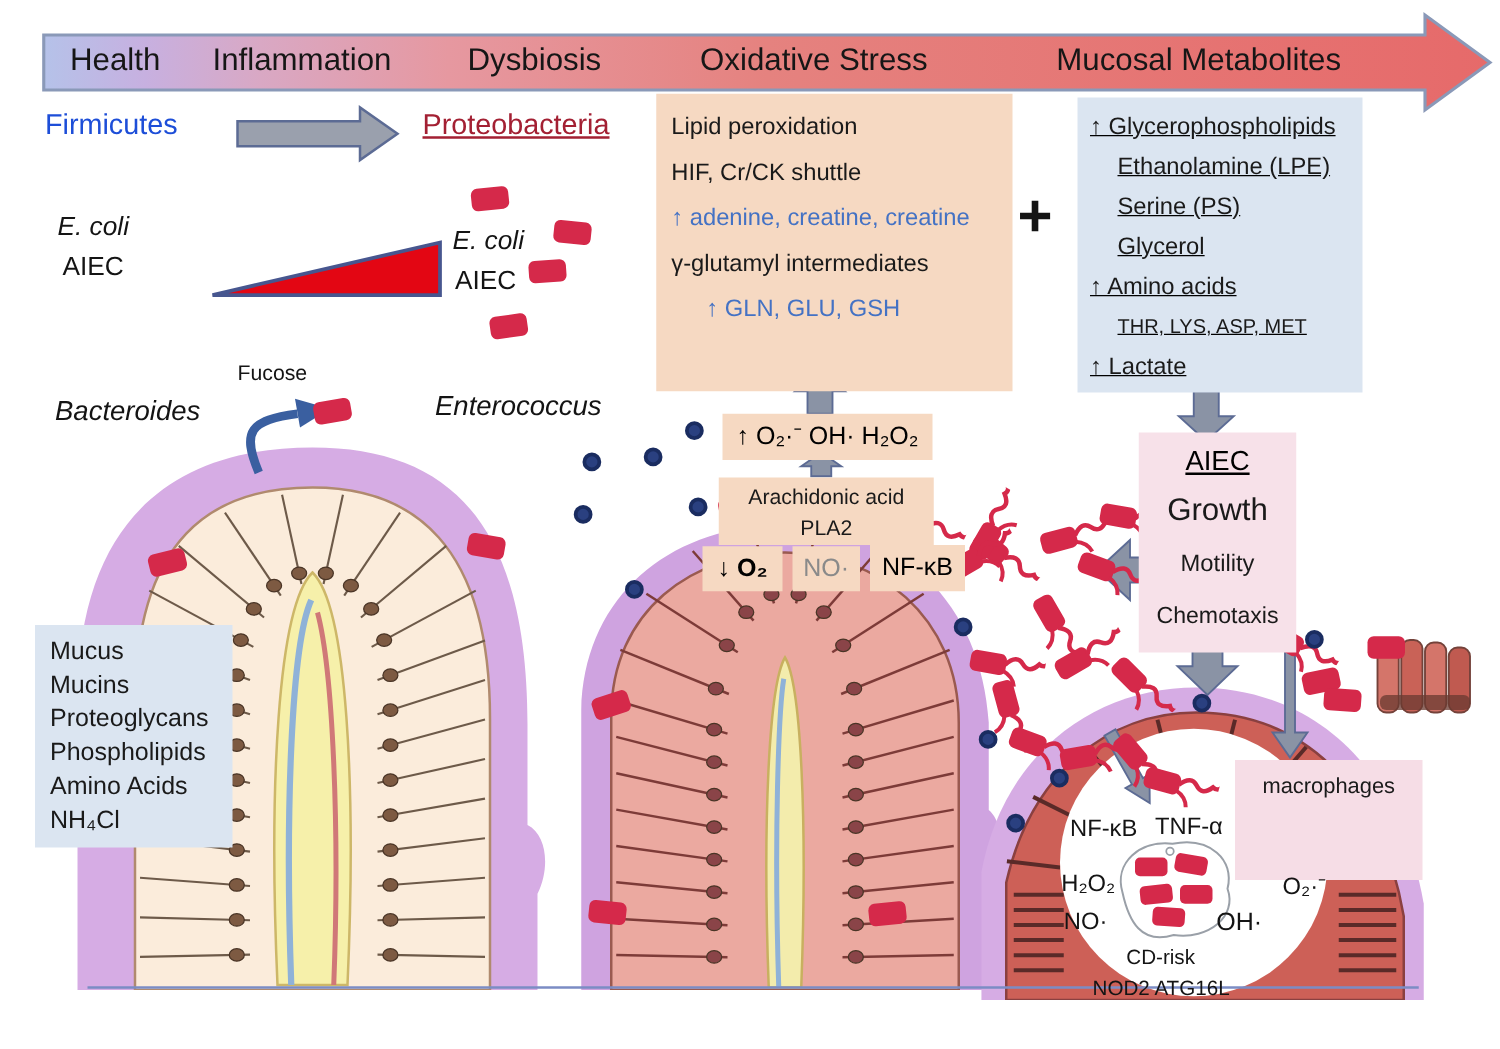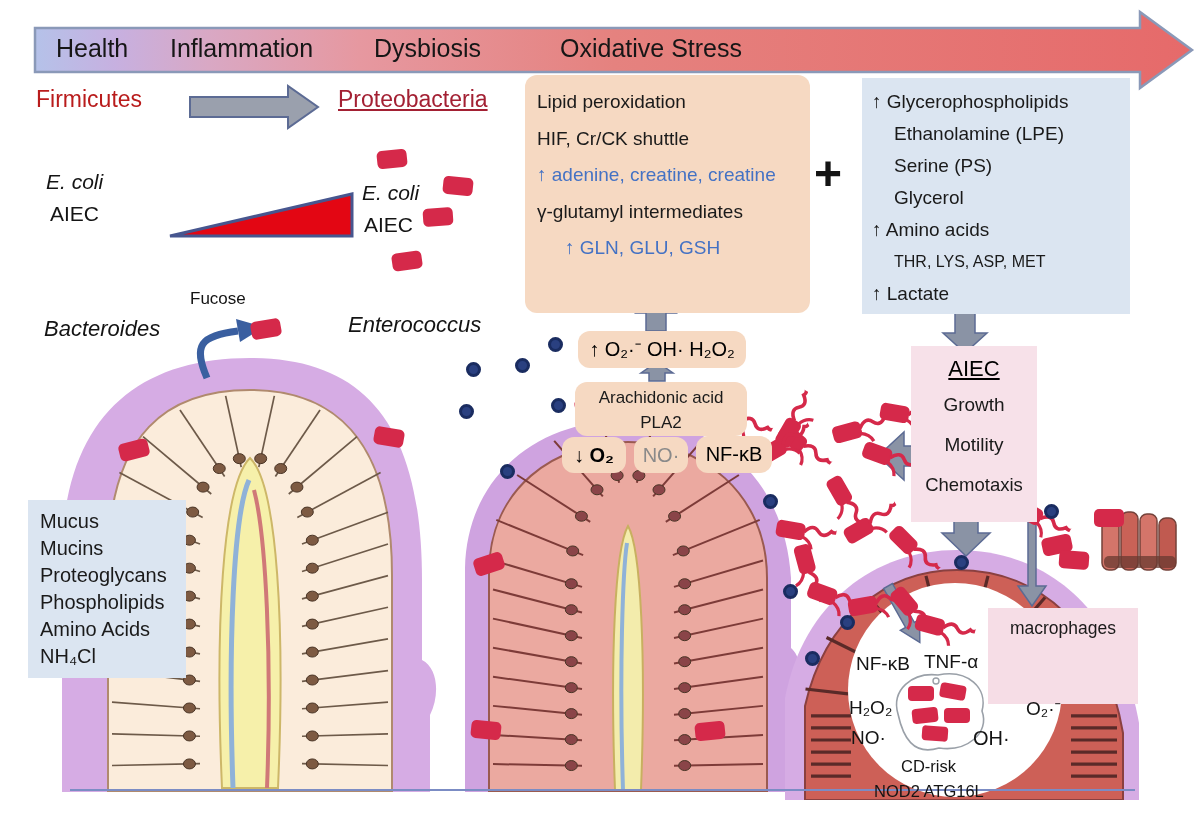--- a/index.html
+++ b/index.html
@@ -4,21 +4,21 @@
 <style>
   html,body{margin:0;padding:0;background:#fff;}
   #canvas{position:relative;width:1200px;height:839px;background:#fff;overflow:hidden;
           font-family:"Liberation Sans",sans-serif;}
   svg{display:block;}
   .abs{position:absolute;}
   .lbl{position:absolute;white-space:nowrap;color:#141414;z-index:6;}
   .ital{font-style:italic;}
   .stage{font-size:25px;font-weight:500;color:#161616;z-index:6;position:absolute;top:34px;}
   .box{position:absolute;z-index:5;box-sizing:border-box;}
-  .peach{background:#f6d9c2;border-radius:12px;}
+  .peach{background:#f6d9c2;}
   .lblue{background:#dbe5f1;}
   .pinkbg{background:#f7e1e9;}
   .pinkbg2{background:#f6dde6;}
   .line{white-space:nowrap;}
   .blu{color:#4472c4;}
   .blk{color:#1a1a1a;}
   .ctr{text-align:center;}
   .bact{position:absolute;background:#d5294a;border-radius:5px;z-index:4;}
   .coccus{position:absolute;width:15px;height:15px;border-radius:50%;
           background:#2a4080;border:3px solid #1a2c60;box-sizing:border-box;z-index:4;}
@@ -222,41 +222,42 @@
     <polygon points="954,519 978,519 978,533 990,533 966,556 942,533 954,533" fill="#8a93a5" stroke="#5c6b94" stroke-width="1.5"></polygon>
     <polygon points="1028,474 1036,474 1036,586 1046,586 1032,606 1018,586 1028,586" fill="#8a93a5" stroke="#5c6b94" stroke-width="1.5"></polygon>
     <polygon points="892.4,583.5 914.4,622.5 919.6,619.6 919.8,642.4 900.4,630.4 905.6,627.5 883.6,588.5" fill="#8a93a5" stroke="#5c6b94" stroke-width="1.5"></polygon>
     <line x1="70" y1="790" x2="1135" y2="790" stroke="#7b8cc4" stroke-width="2"></line>
   </svg>
 
   <span class="stage" style="left:56px;">Health</span>
   <span class="stage" style="left:170px;">Inflammation</span>
   <span class="stage" style="left:374px;">Dysbiosis</span>
   <span class="stage" style="left:560px;">Oxidative Stress</span>
-
-  <span class="lbl" style="left:36px;top:86px;font-size:23px;color:#b91c1c;">Firmicutes</span>
+  <span class="stage" style="left:845px;">Mucosal Metabolites</span>
+
+  <span class="lbl" style="left:36px;top:86px;font-size:23px;color:#1d4ed8;">Firmicutes</span>
   <span class="lbl" style="left:338px;top:86px;font-size:23px;color:#a32033;text-decoration:underline;">Proteobacteria</span>
   <span class="lbl ital" style="left:46px;top:170px;font-size:21px;">E. coli</span>
   <span class="lbl" style="left:50px;top:202px;font-size:21px;">AIEC</span>
   <span class="lbl ital" style="left:362px;top:181px;font-size:21px;">E. coli</span>
   <span class="lbl" style="left:364px;top:213px;font-size:21px;">AIEC</span>
   <span class="lbl ital" style="left:44px;top:316px;font-size:22px;">Bacteroides</span>
   <span class="lbl" style="left:190px;top:289px;font-size:17px;">Fucose</span>
   <span class="lbl ital" style="left:348px;top:312px;font-size:22px;">Enterococcus</span>
   <span class="lbl" style="left:814px;top:146px;font-size:48px;font-weight:700;">+</span>
 
   <div class="box peach" style="left:525px;top:75px;width:285px;height:238px;padding:9px 12px;font-size:19px;line-height:36.5px;">
     <div class="line blk">Lipid peroxidation</div>
     <div class="line blk">HIF, Cr/CK shuttle</div>
     <div class="line blu">↑ adenine, creatine, creatine</div>
     <div class="line blk">γ-glutamyl intermediates</div>
     <div class="line blu" style="padding-left:28px;">↑ GLN, GLU, GSH</div>
   </div>
 
-  <div class="box lblue" style="left:862px;top:78px;width:268px;height:236px;padding:8px 10px;font-size:19px;line-height:32px;">
+  <div class="box lblue" style="left:862px;top:78px;width:228px;height:236px;padding:8px 10px;font-size:19px;line-height:32px;text-decoration:underline;">
     <div class="line blk">↑ Glycerophospholipids</div>
     <div class="line blk" style="padding-left:22px;">Ethanolamine (LPE)</div>
     <div class="line blk" style="padding-left:22px;">Serine (PS)</div>
     <div class="line blk" style="padding-left:22px;">Glycerol</div>
     <div class="line blk">↑ Amino acids</div>
     <div class="line blk" style="padding-left:22px;font-size:16px;">THR, LYS, ASP, MET</div>
     <div class="line blk">↑ Lactate</div>
   </div>
 
   <div class="box peach ctr" style="left:578px;top:331px;width:168px;height:37px;font-size:20px;line-height:37px;">↑ O₂·⁻ OH· H₂O₂</div>
@@ -265,21 +266,21 @@
     <div class="line blk">Arachidonic acid</div>
     <div class="line blk">PLA2</div>
   </div>
 
   <div class="box peach ctr" style="left:562px;top:437px;width:64px;height:36px;font-size:20px;font-weight:700;line-height:36px;">↓ O₂</div>
   <div class="box peach ctr" style="left:634px;top:437px;width:54px;height:36px;font-size:20px;color:#8a8a8a;line-height:36px;">NO·</div>
   <div class="box peach ctr" style="left:696px;top:436px;width:76px;height:37px;font-size:20px;line-height:37px;">NF-κB</div>
 
   <div class="box pinkbg ctr" style="left:911px;top:346px;width:126px;height:176px;padding-top:10px;">
     <div style="font-size:22px;text-decoration:underline;margin-bottom:12px;">AIEC</div>
-    <div class="line blk" style="font-size:19px;margin-bottom:18px;">Growth</div>
+    <div class="line blk" style="font-size:25px;margin-bottom:18px;">Growth</div>
     <div class="line blk" style="font-size:19px;margin-bottom:18px;">Motility</div>
     <div class="line blk" style="font-size:18.5px;">Chemotaxis</div>
   </div>
 
   <div class="box pinkbg2 ctr" style="left:988px;top:608px;width:150px;height:96px;font-size:17.5px;line-height:28px;padding-top:6px;">
     <div class="line blk">macrophages</div>
   </div>
 
   <span class="lbl" style="left:856px;top:653px;font-size:19px;">NF-κB</span>
   <span class="lbl" style="left:924px;top:651px;font-size:19px;">TNF-α</span>

